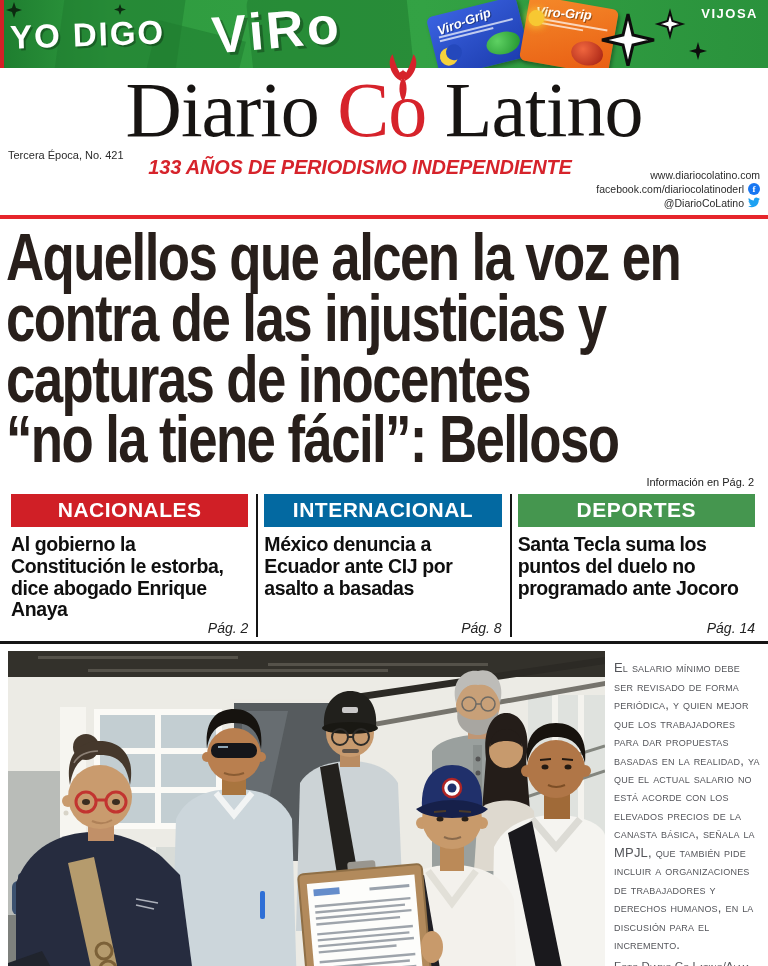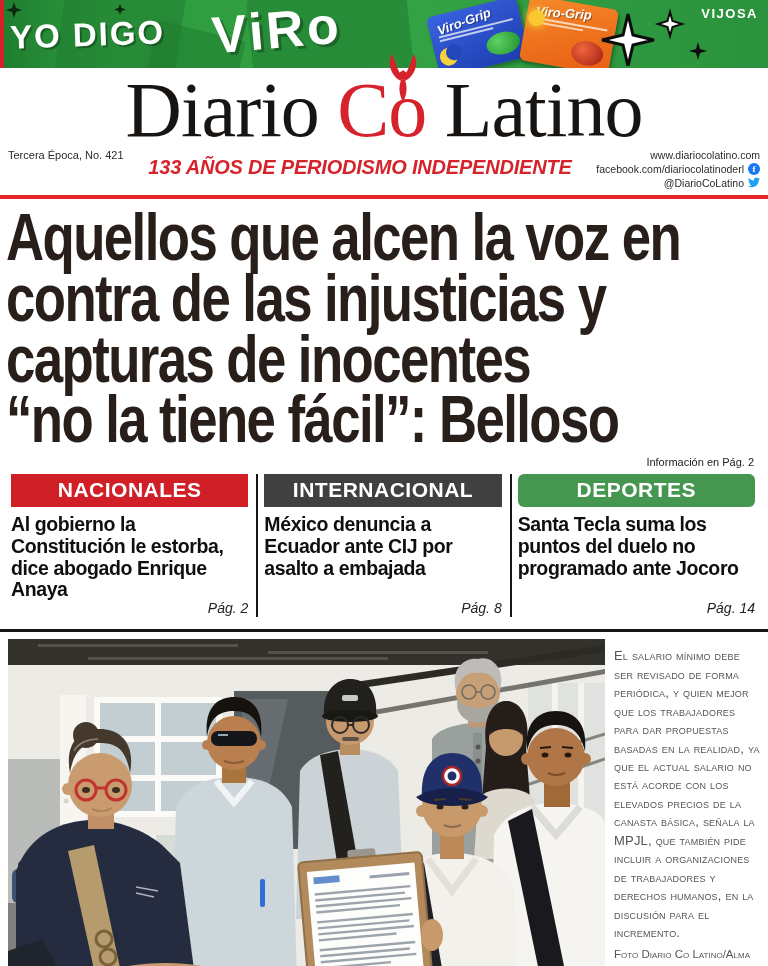--- a/index.html
+++ b/index.html
@@ -49,37 +49,37 @@
   .masthead { position:relative; padding-top:2px; }
   .mast-title { text-align:center; font-family:"Liberation Serif", serif;
     font-size:78px; line-height:1.02; color:#171412; letter-spacing:-1px; white-space:nowrap; }
   .mast-accent { color:#d6232b; position:relative; }
   .bird { position:absolute; left:47px; top:-16px; }
   .mast-info { display:flex; justify-content:space-between; align-items:flex-start;
     padding:0 8px; margin-top:-2px; }
   .edition { font-size:11px; line-height:1.4; color:#2b2b2b; }
   .tagline { font-size:20px; font-weight:bold; font-style:italic; color:#d6232b;
     margin-top:8px; white-space:nowrap; letter-spacing:-0.2px; }
-  .weblinks { font-size:10.5px; line-height:1.35; color:#2b2b2b; text-align:right; }
+  .weblinks { font-size:10.5px; line-height:1.35; color:#2b2b2b; text-align:right;margin-top:20px; }
   .weblinks .row { display:flex; justify-content:flex-end; align-items:center; gap:4px; }
   .fb-icon { display:inline-flex; width:12px; height:12px; border-radius:50%; background:#1877f2;
     color:#fff; font-size:9px; font-weight:bold; align-items:center; justify-content:center;
     font-family:"Liberation Serif",serif; }
   .red-rule { height:4px; background:#e6252b; margin-top:5px; }
 
   
   .lead { padding:8px 4px 0 6px; }
   .lead-line { display:block; font-weight:bold; font-size:66px; line-height:0.92;
     color:#281f1b; letter-spacing:-2px; transform:scaleX(0.8); transform-origin:left center;
     white-space:nowrap; }
   .lead-ref { text-align:right; font-size:11px; color:#222;
     padding:6px 10px 4px 0; }
 
   
-  .sections { display:flex; border-bottom:3px solid #151515; padding:2px 5px 12px 5px;justify-content:flex-end; }
+  .sections { display:flex; border-bottom:3px solid #151515; padding:2px 5px 4px 5px; }
   .section { flex:1; position:relative; padding:0 8px 16px 6px; min-height:112px; }
   .section + .section { border-left:2px solid #151515; }
   .section-bar { height:33px; display:flex; align-items:center; justify-content:center;
     color:#fff; font-weight:bold; font-size:21px; letter-spacing:.5px; }
   .section-headline { font-size:19.5px; font-weight:bold; line-height:1.12; margin-top:7px;
     color:#0f0f0f; letter-spacing:-0.4px; }
   .section-page { position:absolute; right:8px; bottom:1px; font-style:italic; font-size:14px; color:#222; }
 
   
   .main { display:flex; padding:7px 6px 0 8px; gap:9px; }
@@ -169,28 +169,28 @@
 
 <div class="sections">
   <div class="section">
     <div class="section-bar" style="background: rgb(208, 31, 38);">
         <span>NACIONALES</span>
       </div>
     <div class="section-headline">Al gobierno la Constitución le estorba, dice abogado Enrique Anaya</div>
     <div class="section-page">Pág. 2</div>
   </div>
   <div class="section">
-    <div class="section-bar" style="background: #404040;">
+    <div class="section-bar" style="background: #0369a1;">
         <span>INTERNACIONAL</span>
       </div>
-    <div class="section-headline">México denuncia a Ecuador ante CIJ por asalto a embajada</div>
+    <div class="section-headline">México denuncia a Ecuador ante CIJ por asalto a basadas</div>
     <div class="section-page">Pág. 8</div>
   </div>
   <div class="section">
-    <div class="section-bar" style="background: rgb(69, 150, 79); border-radius: 6px;">
+    <div class="section-bar" style="background: rgb(69, 150, 79);">
         <span>DEPORTES</span>
       </div>
     <div class="section-headline">Santa Tecla suma los puntos del duelo no programado ante Jocoro</div>
     <div class="section-page">Pág. 14</div>
   </div>
 </div>
 
 <div class="main">
   <div class="photo-wrap">
     <svg width="597" height="376" viewBox="0 0 597 376">

